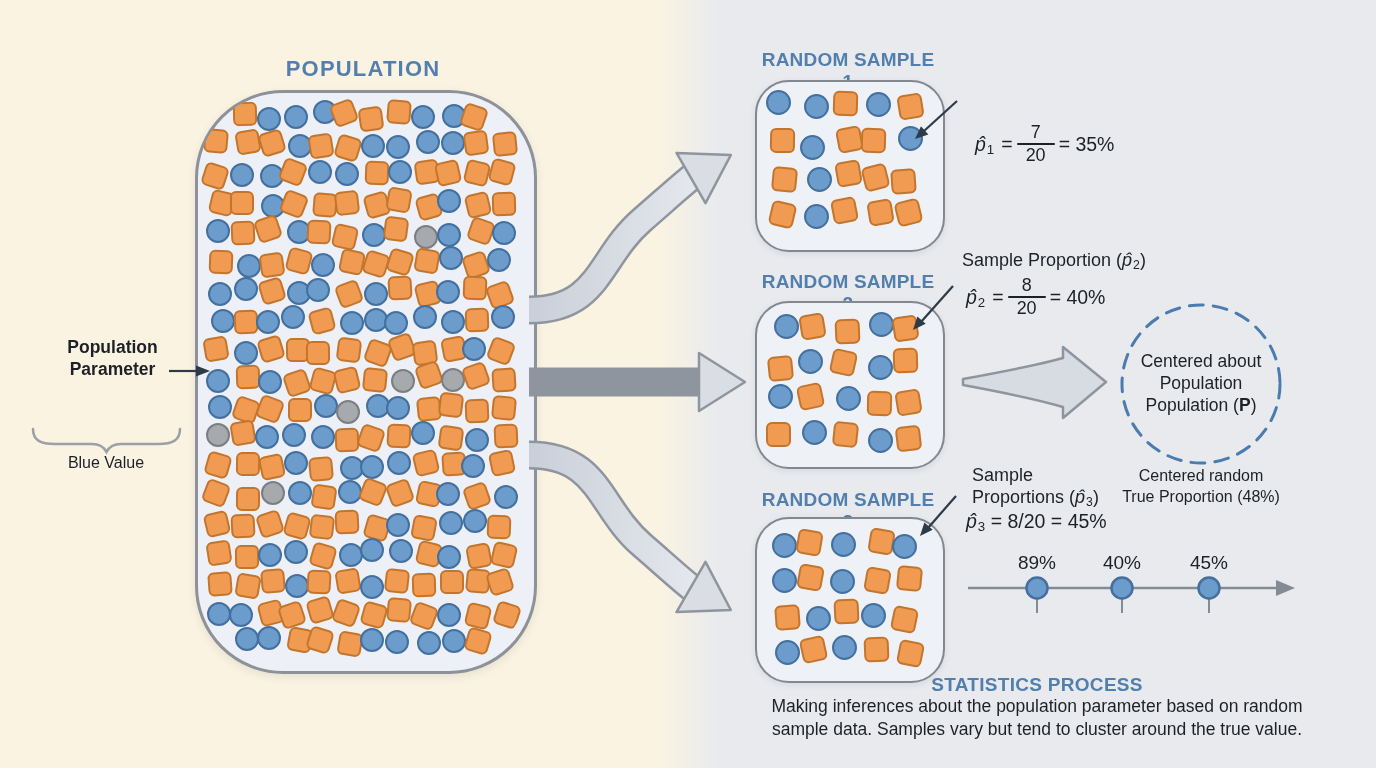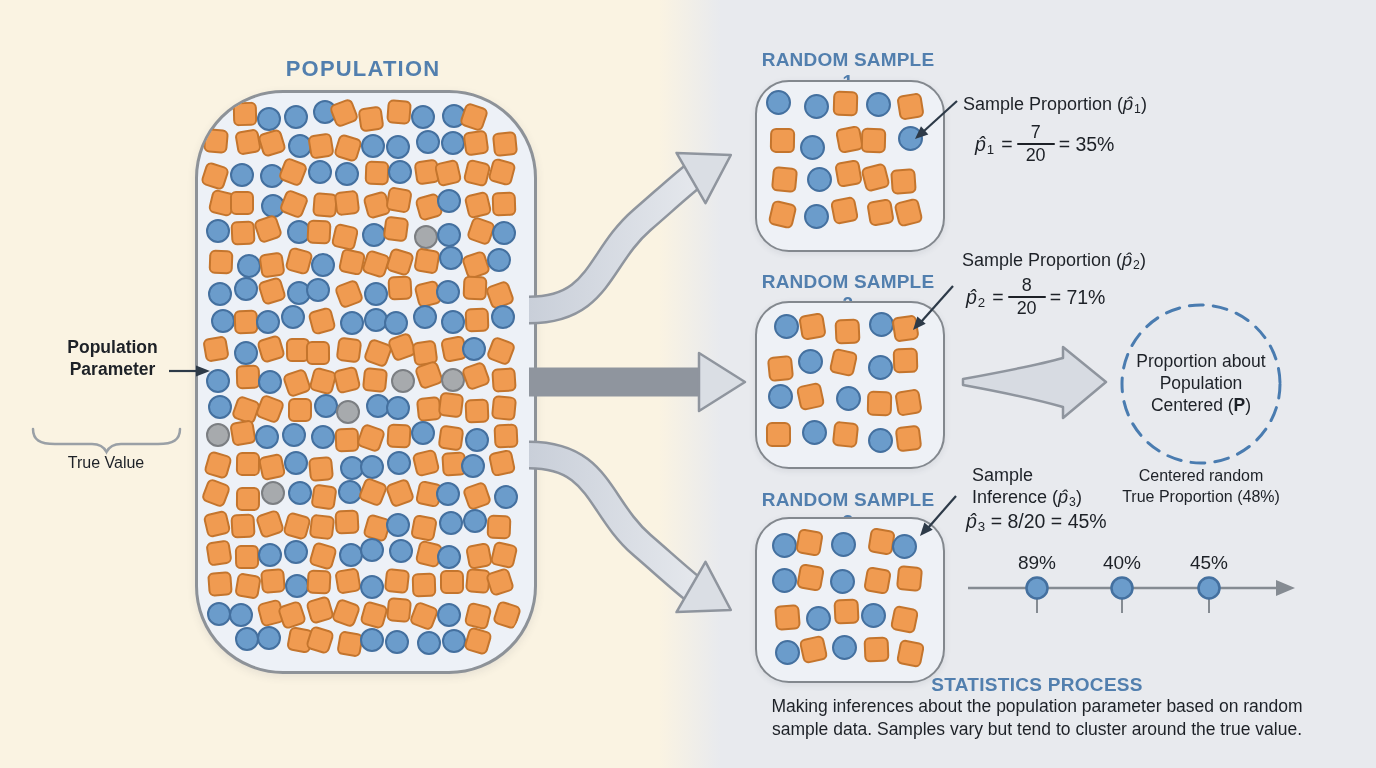--- a/index.html
+++ b/index.html
@@ -280,21 +280,21 @@
         <div class="shape" style="left: 267.929px; top: 535.69px; width: 24px; height: 24px; border-radius: 6px; background: rgb(240, 155, 81); border: 2px solid rgb(196, 117, 45); transform: rotate(16.445deg);"></div>
       </div>
   </div>
 
   <div class="abs lbl" style="left:25px;top:336px;width:175px;font-weight:bold;">
     <div>Population</div>
     <div>Parameter</div>
   </div>
   <div class="abs lbl" style="left:8px;top:385px;width:200px;">
   </div>
-  <div class="abs lbl" style="left:6px;top:452px;width:200px;font-size:16px;">True Value</div>
+  <div class="abs lbl" style="left:6px;top:452px;width:200px;font-size:16px;">Blue Value</div>
 
   <div class="abs heading sample-title" style="left:755px;top:49px;">RANDOM SAMPLE 1</div>
   <div class="abs sample-box" style="left:755px;top:80px;width:186px;height:168px;">
       <div class="shape" style="left: 9.11705px; top: 7.61958px; width: 25px; height: 25px; border-radius: 50%; background: rgb(107, 156, 203); border: 2px solid rgb(68, 112, 159);"></div>
       <div class="shape" style="left: 46.9903px; top: 12.2145px; width: 25px; height: 25px; border-radius: 50%; background: rgb(107, 156, 203); border: 2px solid rgb(68, 112, 159);"></div>
       <div class="shape" style="left: 75.6623px; top: 9.39925px; width: 25px; height: 25px; border-radius: 6px; background: rgb(240, 155, 81); border: 2px solid rgb(196, 117, 45); transform: rotate(1.59977deg);"></div>
       <div class="shape" style="left: 109.298px; top: 9.57816px; width: 25px; height: 25px; border-radius: 50%; background: rgb(107, 156, 203); border: 2px solid rgb(68, 112, 159);"></div>
       <div class="shape" style="left: 140.641px; top: 12.184px; width: 25px; height: 25px; border-radius: 6px; background: rgb(240, 155, 81); border: 2px solid rgb(196, 117, 45); transform: rotate(-9.08588deg);"></div>
       <div class="shape" style="left: 12.6796px; top: 45.9325px; width: 25px; height: 25px; border-radius: 6px; background: rgb(240, 155, 81); border: 2px solid rgb(196, 117, 45); transform: rotate(1.04219deg);"></div>
       <div class="shape" style="left: 42.9633px; top: 52.7795px; width: 25px; height: 25px; border-radius: 50%; background: rgb(107, 156, 203); border: 2px solid rgb(68, 112, 159);"></div>
@@ -431,23 +431,20 @@
       <polygon points="1295,588 1276,580 1276,596" fill="#858b92"></polygon>
       <line x1="1037" y1="596" x2="1037" y2="613" stroke="#858b92" stroke-width="2"></line>
       <line x1="1122" y1="596" x2="1122" y2="613" stroke="#858b92" stroke-width="2"></line>
       <line x1="1209" y1="596" x2="1209" y2="613" stroke="#858b92" stroke-width="2"></line>
       <circle cx="1037" cy="588" r="10.5" fill="#6b9ccb" stroke="#44709f" stroke-width="2.5"></circle>
       <circle cx="1122" cy="588" r="10.5" fill="#6b9ccb" stroke="#44709f" stroke-width="2.5"></circle>
       <circle cx="1209" cy="588" r="10.5" fill="#6b9ccb" stroke="#44709f" stroke-width="2.5"></circle>
     </g>
   </svg>
 
-  <div class="abs ann-label" style="left:963px;top:93px;">
-    <span>Sample Proportion (</span><span class="phat">p̂</span><span class="sub">1</span><span>)</span>
-  </div>
   <div class="abs formula" style="left:975px;top:121px;height:46px;">
     <span><span class="phat">p̂</span><span class="sub">1</span></span>
     <span>=</span>
     <span class="frac">
         <span>7</span>
         <span class="fbar"></span>
         <span>20</span>
       </span>
     <span>= 35%</span>
   </div>
@@ -456,35 +453,35 @@
     <span>Sample Proportion (</span><span class="phat">p̂</span><span class="sub">2</span><span>)</span>
   </div>
   <div class="abs formula" style="left:966px;top:274px;height:46px;">
     <span><span class="phat">p̂</span><span class="sub">2</span></span>
     <span>=</span>
     <span class="frac">
         <span>8</span>
         <span class="fbar"></span>
         <span>20</span>
       </span>
-    <span>= 71%</span>
+    <span>= 40%</span>
   </div>
 
   <div class="abs ann-label" style="left:972px;top:464px;">
     <div>Sample</div>
-    <div><span>Inference (</span><span class="phat">p̂</span><span class="sub">3</span><span>)</span></div>
+    <div><span>Proportions (</span><span class="phat">p̂</span><span class="sub">3</span><span>)</span></div>
   </div>
   <div class="abs" style="left:966px;top:510px;font-size:19.5px;font-weight:500;">
     <span class="phat">p̂</span><span class="sub">3</span><span> = 8/20 = 45%</span>
   </div>
 
   <div class="abs inference-text" style="left:1116px;top:350px;">
-    <div>Proportion about</div>
+    <div>Centered about</div>
     <div>Population</div>
-    <div><span>Centered (</span><b>P</b><span>)</span></div>
+    <div><span>Population (</span><b>P</b><span>)</span></div>
   </div>
   <div class="abs caption" style="left:1096px;top:465px;">
     <div>Centered random</div>
     <div>True Proportion (48%)</div>
   </div>
 
   <div class="abs tick-label" style="left:1002px;top:552px;">89%</div>
   <div class="abs tick-label" style="left:1087px;top:552px;">40%</div>
   <div class="abs tick-label" style="left:1174px;top:552px;">45%</div>
 

